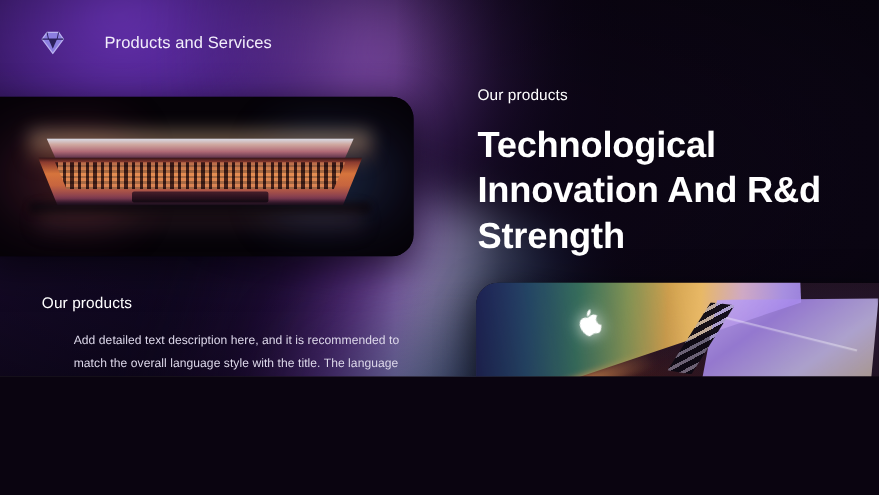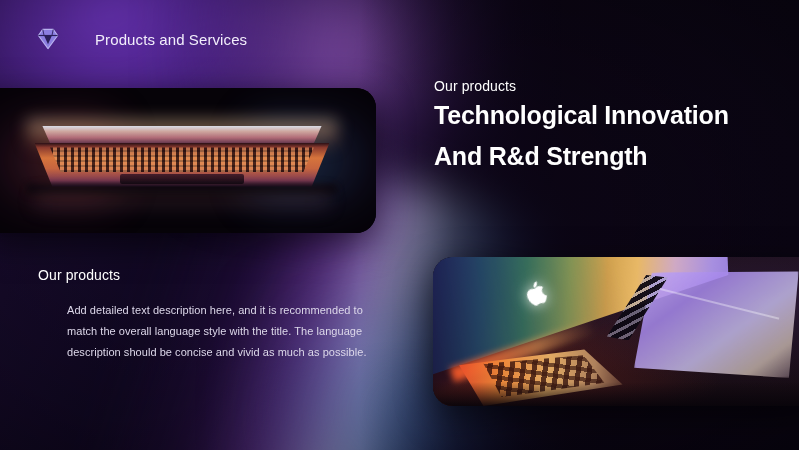--- a/index.html
+++ b/index.html
@@ -7,21 +7,21 @@
   html, body {
     width:799px; height:450px;
     overflow:hidden;
     background:#0a0410;
     font-family:"Liberation Sans", sans-serif;
   }
 
   
   .stage {
     position:relative;
-    width:799px; height:450px;
+    width:799px; height:342px;
     overflow:hidden;
     background:#404040;
   }
 
   
   .bg-base {
     position:absolute; inset:0;
     background:
       linear-gradient(115deg,
         #1b0b33 0%,
@@ -375,22 +375,22 @@
     z-index:15;
   }
   .eyebrow {
     font-size:14px;
     font-weight:400;
     color:#ffffff;
     letter-spacing:0.1px;
     line-height:17px;
   }
   .headline {
-    margin-top:0;
-    font-size:25px;
+    margin-top:16px;
+    font-size:33px;
     font-weight:700;
     color:#ffffff;
     line-height:41px;
     letter-spacing:-0.2px;
   }
 
   .left-copy {
     position:absolute;
     left:38px; top:266px;
     width:335px;

